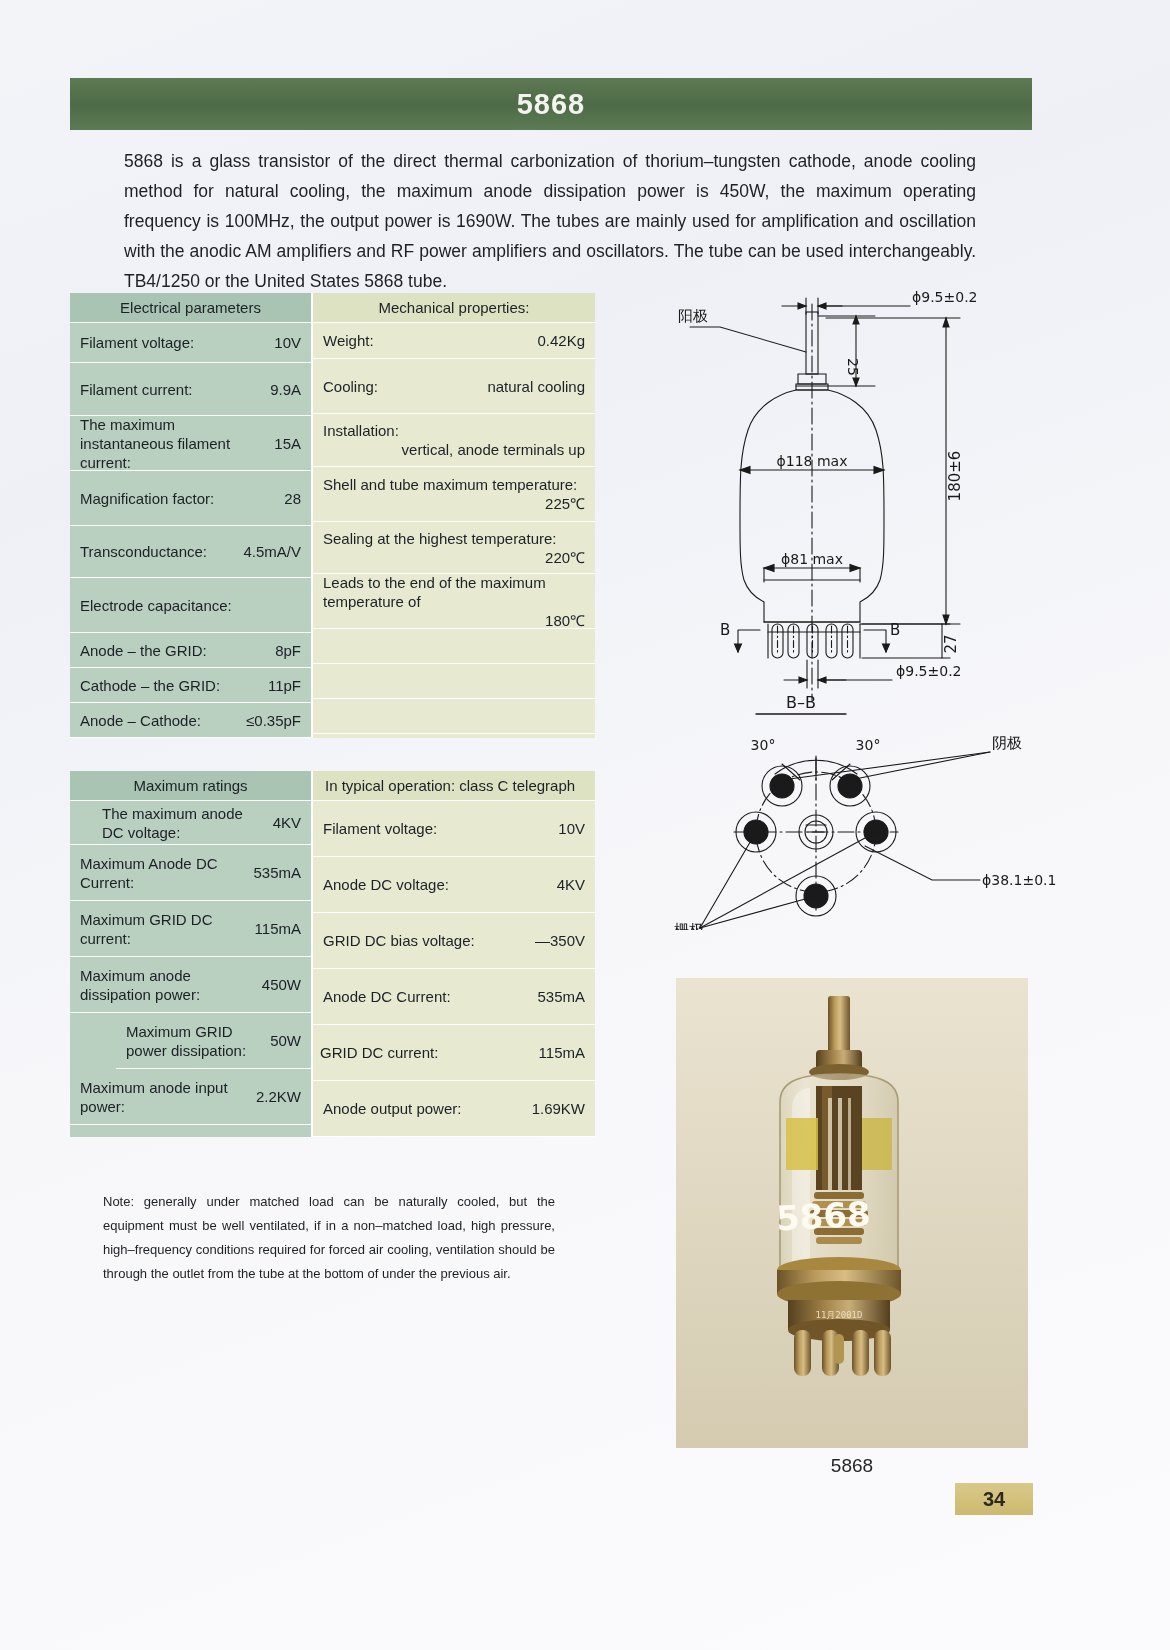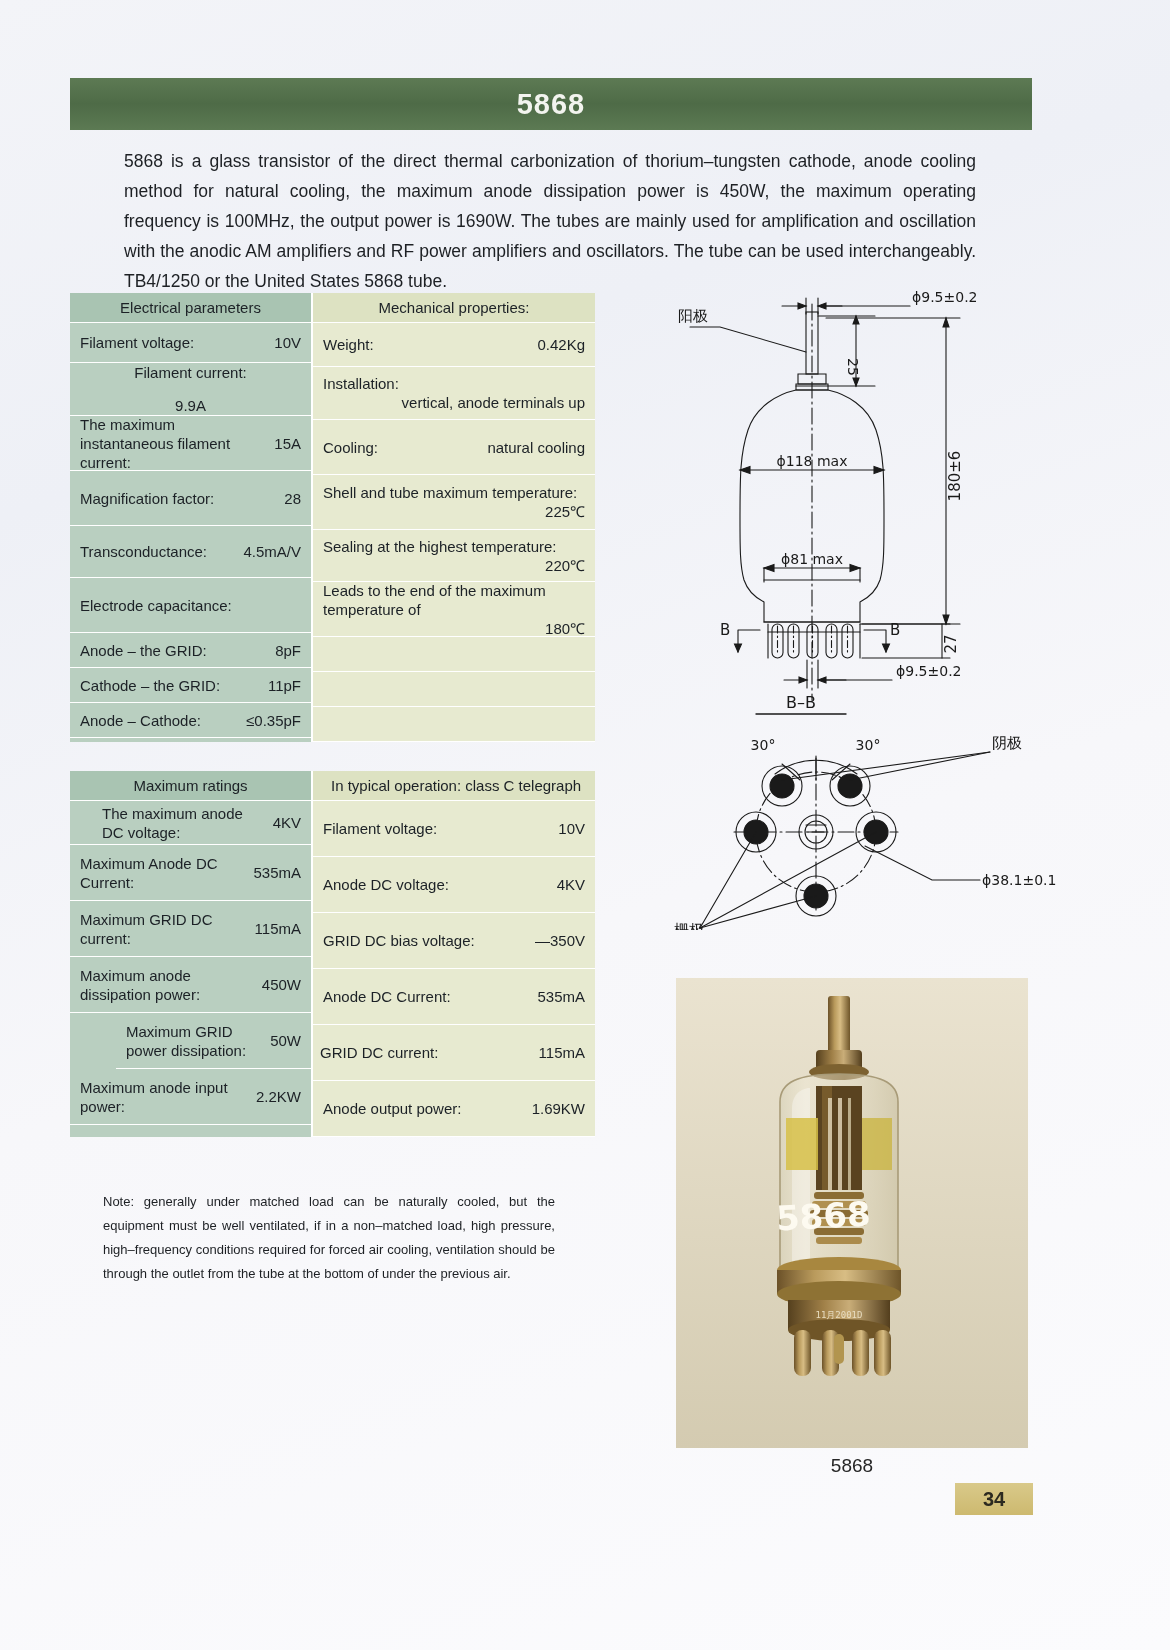--- a/index.html
+++ b/index.html
@@ -45,21 +45,21 @@
   .col.right{width:282px;background:#e7ead0;}
   .tbl .gap{width:2px;background:#ffffff;}
 
   .hdr{
     height:29px;display:flex;align-items:center;justify-content:center;
     font-size:15px;color:#1c2126;
     border-bottom:1.5px solid #ffffff;
   }
   .col.left .hdr{background:#a9c4b2;}
   .col.right .hdr{background:#dde2c2;}
-  .col.right .hdr.leftalign{justify-content:flex-start;padding-left:18px;}
+  .col.right .hdr.leftalign{justify-content:flex-start;padding-left:12px;}
 
   .row{
     display:flex;align-items:center;justify-content:space-between;
     padding:0 10px;
     border-bottom:1.5px solid #ffffff;
     font-size:15px;color:#1c2126;
     box-sizing:border-box;
   }
   .row .k{line-height:19px;}
   .row .v{line-height:19px;text-align:right;white-space:nowrap;}
@@ -115,21 +115,21 @@
   <div class="intro">5868 is a glass transistor of the direct thermal carbonization of thorium–tungsten cathode, anode cooling method for natural cooling, the maximum anode dissipation power is 450W, the maximum operating frequency is 100MHz, the output power is 1690W. The tubes are mainly used for amplification and oscillation with the anodic AM amplifiers and RF power amplifiers and oscillators. The tube can be used interchangeably. TB4/1250 or the United States 5868 tube.</div>
 
   <div class="tbl" id="table1" style="left:70px;top:293px;">
     <div class="col left">
       <div class="hdr">Electrical parameters</div>
       <div id="t1l">
           <div class="row two" style="height: 40px;">
             <span class="k">Filament voltage:</span>
             <span class="v">10V</span>
           </div>
-          <div class="row two" style="height: 53px; flex-direction: column;">
+          <div class="row two" style="height: 53px;">
             <span class="k">Filament current:</span>
             <span class="v">9.9A</span>
           </div>
           <div class="row two" style="height: 55px;">
             <span class="k">The maximum instantaneous filament current:</span>
             <span class="v">15A</span>
           </div>
           <div class="row two" style="height: 55px;">
             <span class="k">Magnification factor:</span>
             <span class="v">28</span>
@@ -153,31 +153,31 @@
           <div class="row two" style="height: 35px; align-items: center;">
             <span class="k">Anode – Cathode:</span>
             <span class="v">≤0.35pF</span>
           </div>
         </div>
     </div>
     <div class="gap"></div>
     <div class="col right">
       <div class="hdr">Mechanical properties:</div>
       <div id="t1r">
-          <div class="row two" style="height: 44px;">
+          <div class="row two" style="height: 36px;">
             <span class="k">Weight:</span>
             <span class="v">0.42Kg</span>
+          </div>
+          <div class="row two" style="height: 55px;">
+            <span class="k">Cooling:</span>
+            <span class="v">natural cooling</span>
           </div>
           <div class="row stack" style="height: 53px;">
             <span class="k">Installation:</span>
             <span class="v">vertical, anode terminals up</span>
-          </div>
-          <div class="row two" style="height: 55px;">
-            <span class="k">Cooling:</span>
-            <span class="v">natural cooling</span>
           </div>
           <div class="row stack" style="height: 55px;">
             <span class="k">Shell and tube maximum temperature:</span>
             <span class="v">225℃</span>
           </div>
           <div class="row stack" style="height: 52px;">
             <span class="k">Sealing at the highest temperature:</span>
             <span class="v">220℃</span>
           </div>
           <div class="row stack" style="height: 55px;">

